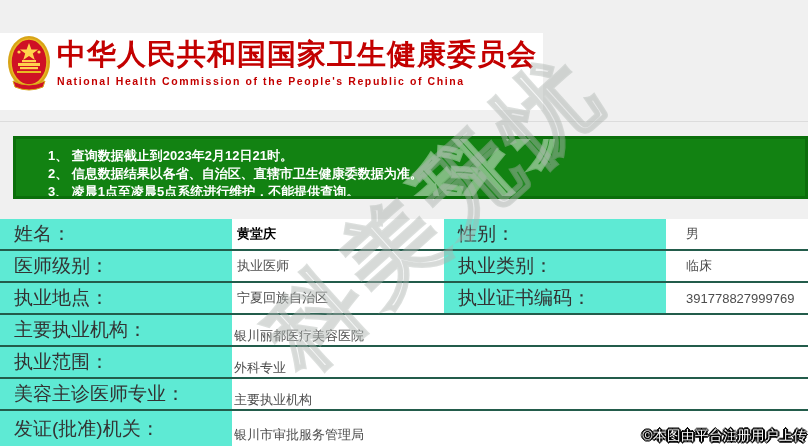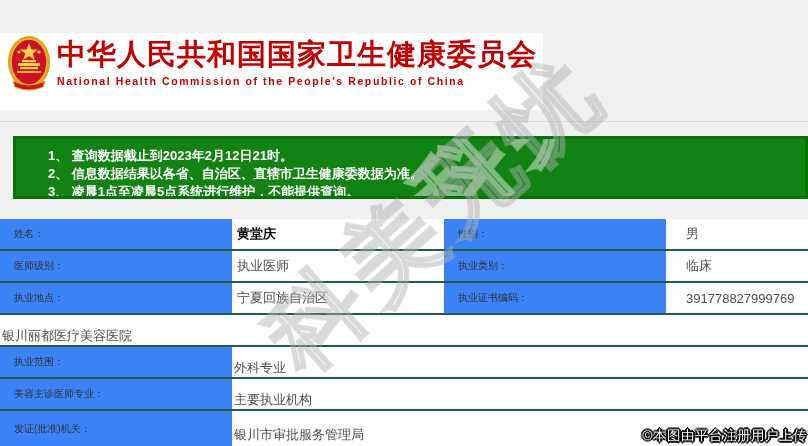--- a/index.html
+++ b/index.html
@@ -62,21 +62,21 @@
   .record-table {
     position:absolute; left:0; top:219px; width:808px; height:227px;
     display:flex; flex-direction:column;
   }
   .t-row {
     display:flex; flex:0 0 32px; background:#ffffff;
     border-bottom:2px solid #235c4b;
   }
   .t-row:last-child { border-bottom:none; flex:1 1 auto; }
   .cell-label {
-    background:#3b82f6; color:#333333; font-size:10px;
+    background:#5eead4; color:#333333; font-size:19px;
     display:flex; align-items:center; padding-left:14px;
     white-space:nowrap;
     text-align:center;
   }
   .cell-value {
     background:#ffffff; color:#4d4d4d; font-size:13px;
     display:flex; align-items:center; white-space:nowrap;
   }
   .w-lbl1 { width:232px; }
   .w-val1 { width:212px; padding-left:5px; }
@@ -162,20 +162,21 @@
   </div>
 
   <div class="t-row">
     <div class="cell-label w-lbl1">执业地点：</div>
     <div class="cell-value w-val1">宁夏回族自治区</div>
     <div class="cell-label w-lbl2">执业证书编码：</div>
     <div class="cell-value w-val2">391778827999769</div>
   </div>
 
   <div class="t-row">
+    <div class="cell-label w-lblF">主要执业机构：</div>
     <div class="cell-value w-valF">银川丽都医疗美容医院</div>
   </div>
 
   <div class="t-row">
     <div class="cell-label w-lblF">执业范围：</div>
     <div class="cell-value w-valF">外科专业</div>
   </div>
 
   <div class="t-row">
     <div class="cell-label w-lblF">美容主诊医师专业：</div>

